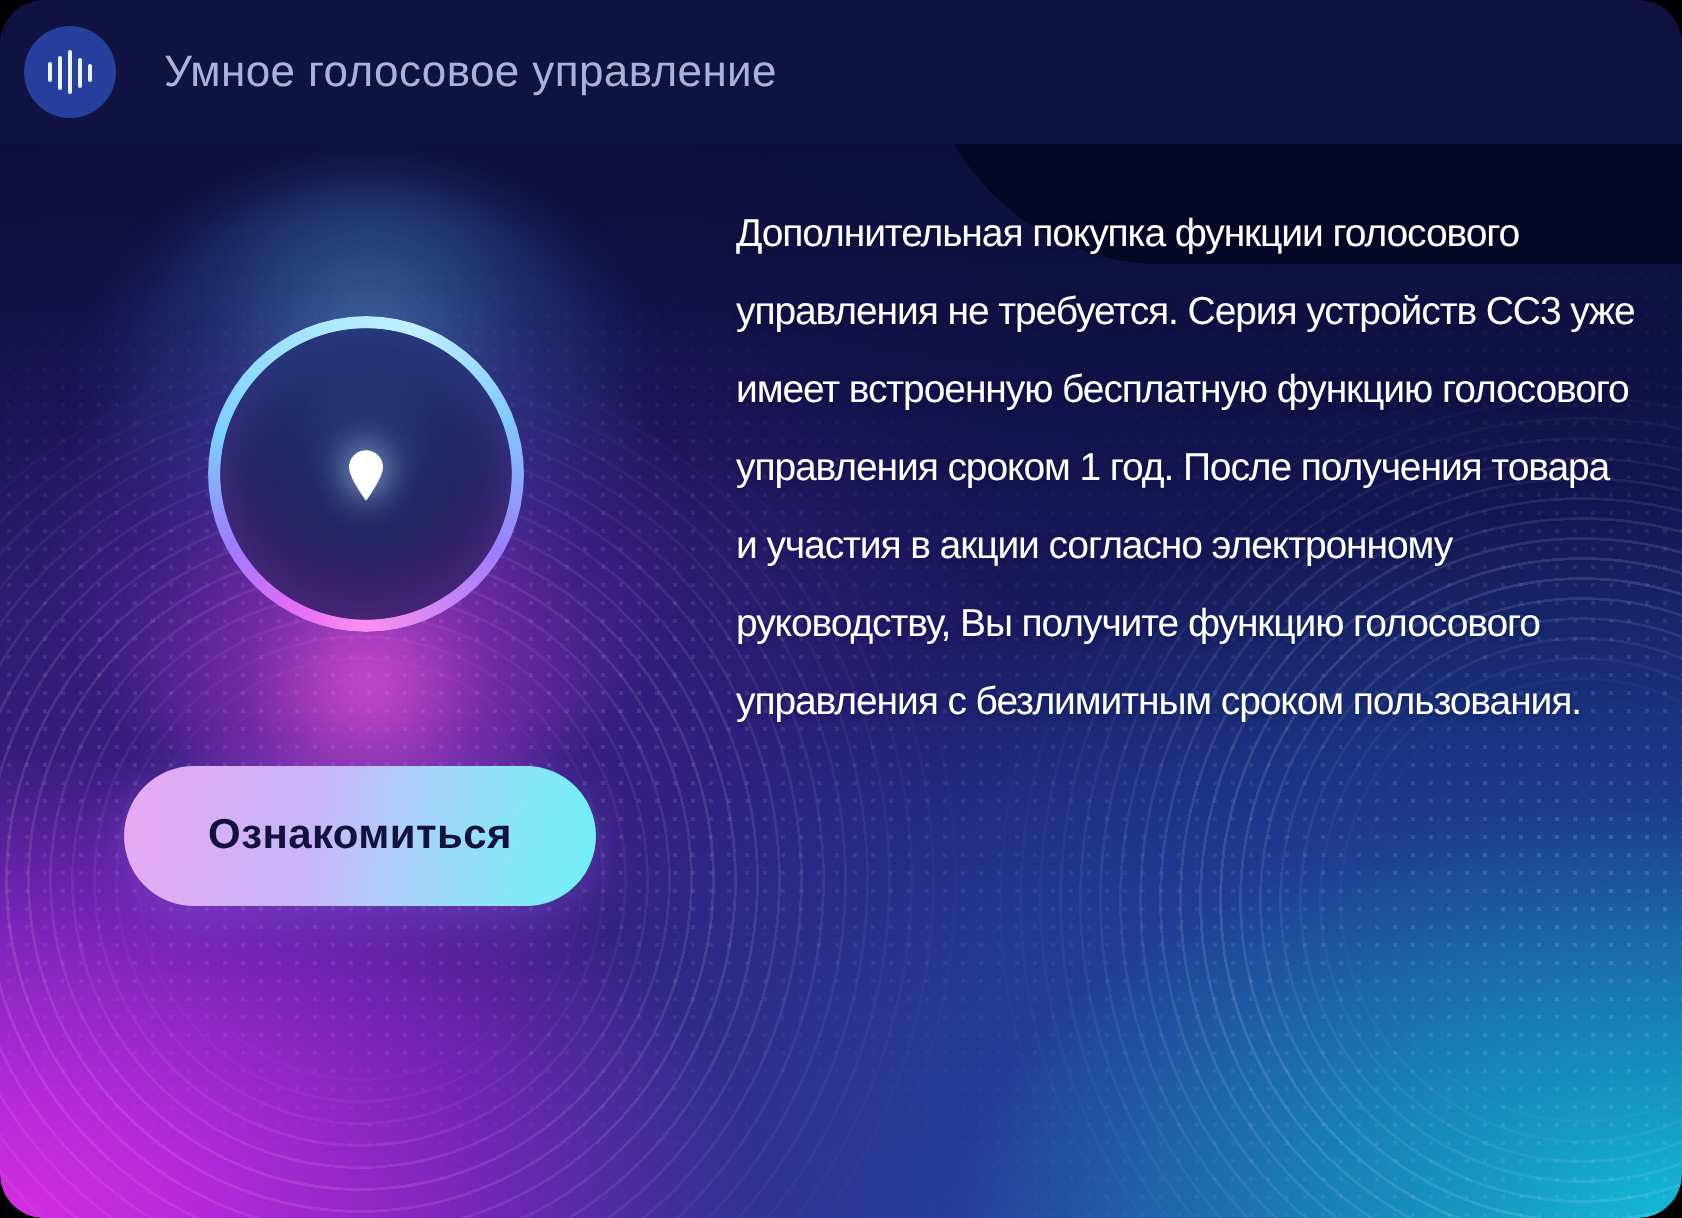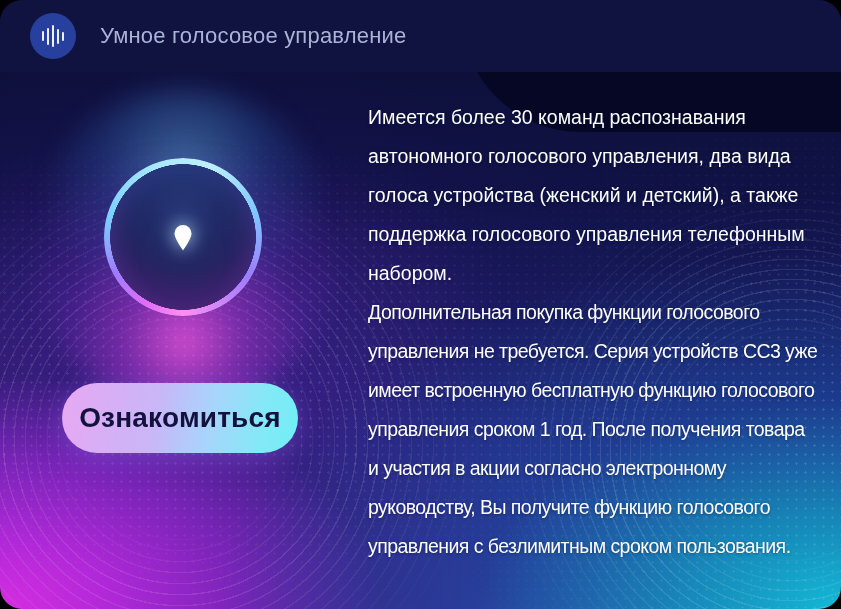--- a/index.html
+++ b/index.html
@@ -47,21 +47,21 @@
 
   
   .header{
     position:absolute;left:0;top:0;width:841px;height:72px;
     background:#10133f;z-index:5;
   }
   .header-dark{
     position:absolute;right:0;top:0;width:380px;height:132px;
     background:#050725;border-bottom-left-radius:120px;z-index:4;
   }
-  .header-row{position:absolute;left:0;top:0;height:72px;display:flex;align-items:center;padding-left:30px;z-index:7;}
+  .header-row{position:absolute;left:0;top:0;height:72px;display:flex;align-items:center;padding-left:12px;z-index:7;}
   .logo{
     width:46px;height:46px;border-radius:50%;background:#27409e;
     display:flex;align-items:center;justify-content:center;flex:0 0 auto;
   }
   .wave{display:flex;align-items:center;gap:2.5px;height:22px;}
   .wave i{display:block;width:2.6px;background:#eef2ff;border-radius:1.5px;}
   .wave i:nth-child(1){height:10px;}
   .wave i:nth-child(2){height:17px;}
   .wave i:nth-child(3){height:22px;}
   .wave i:nth-child(4){height:15px;}
@@ -106,21 +106,21 @@
   .pin svg{display:block;filter:drop-shadow(0 0 9px rgba(190,230,255,0.95));}
 
   
   .cta{
     position:absolute;left:62px;top:383px;width:236px;height:70px;border-radius:35px;
     background:linear-gradient(100deg,#e8a8f2 0%,#d9aef5 18%,#c9b6f8 40%,#a8d4fb 62%,#86e7f7 82%,#6ff0f6 100%);
     display:flex;align-items:center;justify-content:center;
     border:none;cursor:pointer;z-index:6;
     box-shadow:0 6px 26px rgba(140,90,230,0.45);
   }
-  .cta span{font-size:28px;font-weight:700;color:#12123c;letter-spacing:.2px;}
+  .cta span{font-size:21px;font-weight:700;color:#12123c;letter-spacing:.2px;}
 
   
   .copy{position:absolute;left:368px;top:98px;width:450px;z-index:6;}
   .copy p{
     margin:0;color:#ffffff;font-size:19.5px;line-height:39px;
     text-shadow:0 1px 3px rgba(0,20,60,0.45);
   }
   .copy p + p{}
   .tight{letter-spacing:-0.55px;}
 </style>
@@ -159,17 +159,16 @@
         <path d="M15 29 C15 29 6.5 17.5 6.5 12.2 A8.5 8.5 0 0 1 23.5 12.2 C23.5 17.5 15 29 15 29 Z" fill="#ffffff"></path>
       </svg>
     </div>
   </div>
 
   <button class="cta">
     <span>Ознакомиться</span>
   </button>
 
   <div class="copy">
-    <p>Имеется более 30 команд распознавания автономного голосового управления, два вида голоса устройства (женский и детский), а также поддержка голосового управления телефонным набором.</p>
     <p class="tight">Дополнительная покупка функции голосового управления не требуется. Серия устройств CC3 уже имеет встроенную бесплатную функцию голосового управления сроком 1 год. После получения товара и участия в акции согласно электронному руководству, Вы получите функцию голосового управления с безлимитным сроком пользования.</p>
   </div>
 
 </div>
 
 </body></html>

